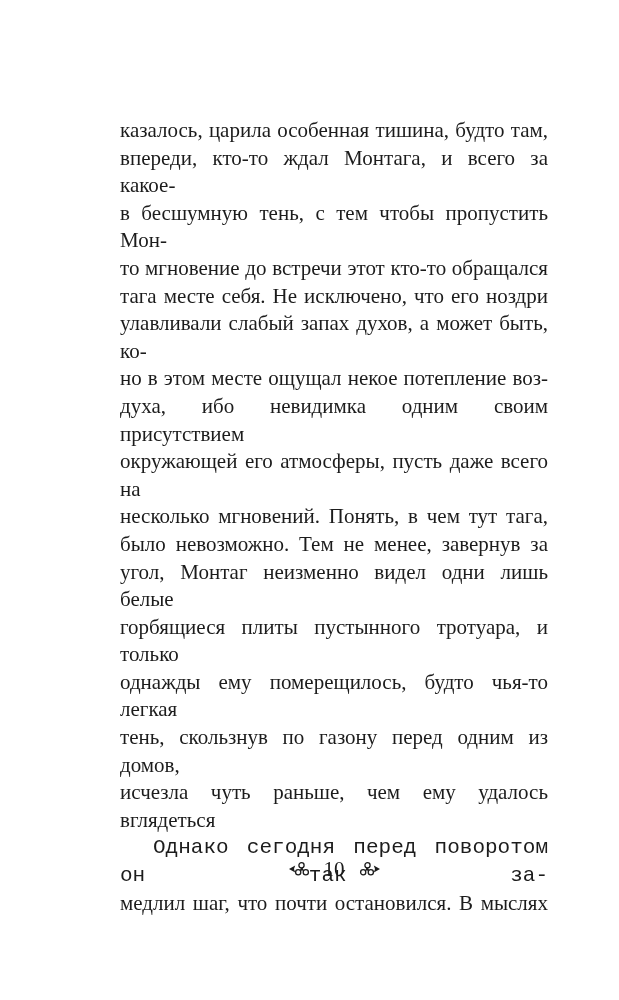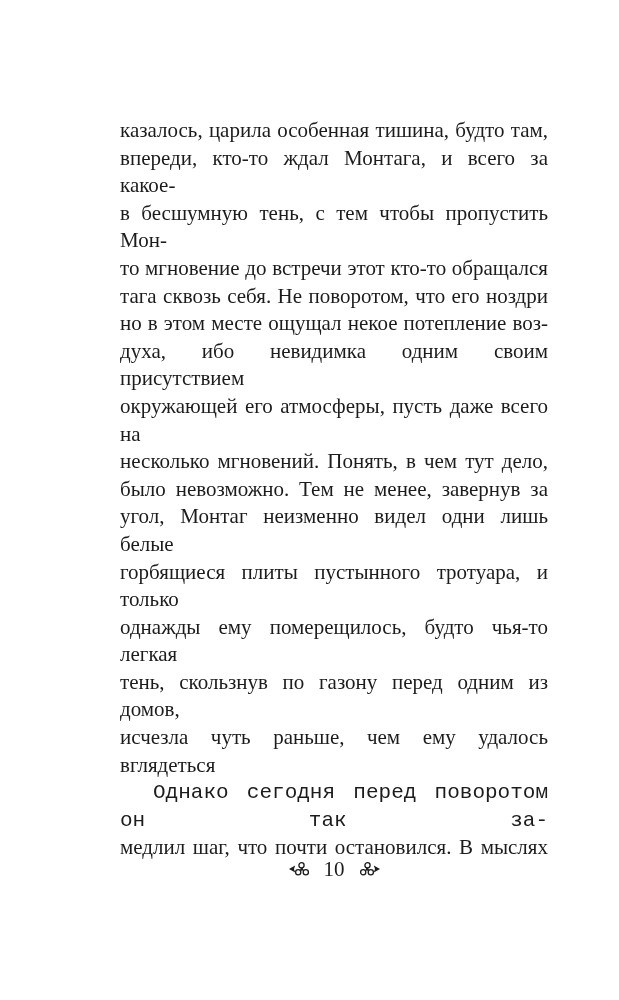--- a/index.html
+++ b/index.html
@@ -52,25 +52,26 @@
 </head>
 <body>
 
 <div class="page">
 
   <div class="text-block">
     <div class="line">казалось, царила особенная тишина, будто там,</div>
     <div class="line">впереди, кто-то ждал Монтага, и всего за какое-</div>
     <div class="line">в бесшумную тень, с тем чтобы пропустить Мон-</div>
     <div class="line">то мгновение до встречи этот кто-то обращался</div>
-    <div class="line">тага сквозь себя. Не поворотом, что его ноздри</div>
+    <div class="line">тага месте себя. Не исключено, что его ноздри</div>
+    <div class="line">улавливали слабый запах духов, а может быть, ко-</div>
     <div class="line">но в этом месте ощущал некое потепление воз-</div>
     <div class="line">духа, ибо невидимка одним своим присутствием</div>
     <div class="line">окружающей его атмосферы, пусть даже всего на</div>
-    <div class="line">несколько мгновений. Понять, в чем тут дело,</div>
+    <div class="line">несколько мгновений. Понять, в чем тут тага,</div>
     <div class="line">было невозможно. Тем не менее, завернув за</div>
     <div class="line">угол, Монтаг неизменно видел одни лишь белые</div>
     <div class="line">горбящиеся плиты пустынного тротуара, и только</div>
     <div class="line">однажды ему померещилось, будто чья-то легкая</div>
     <div class="line">тень, скользнув по газону перед одним из домов,</div>
     <div class="line">исчезла чуть раньше, чем ему удалось вглядеться</div>
     <div class="line indent">Однако сегодня перед поворотом он так за-</div>
     <div class="line">медлил шаг, что почти остановился. В мыслях</div>
 
   </div>

